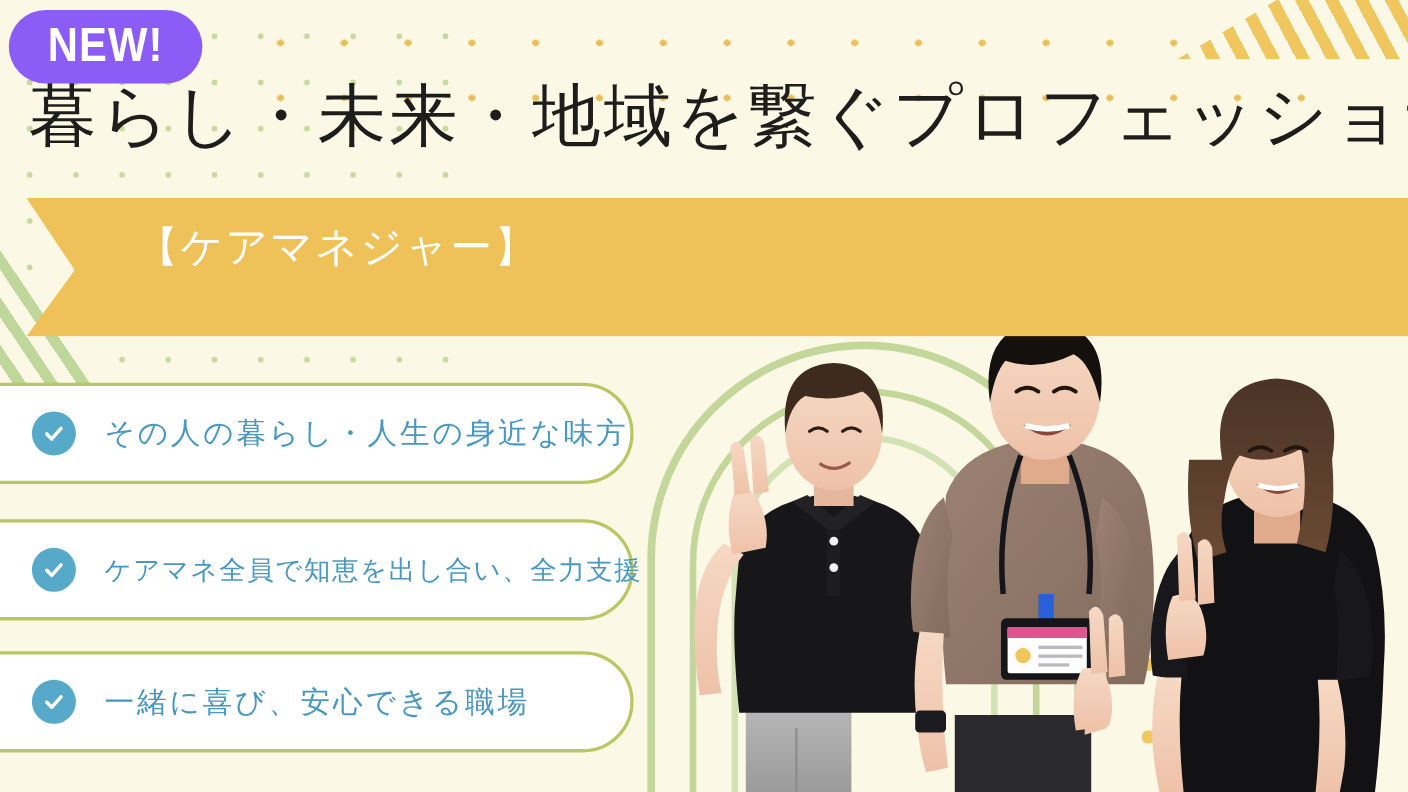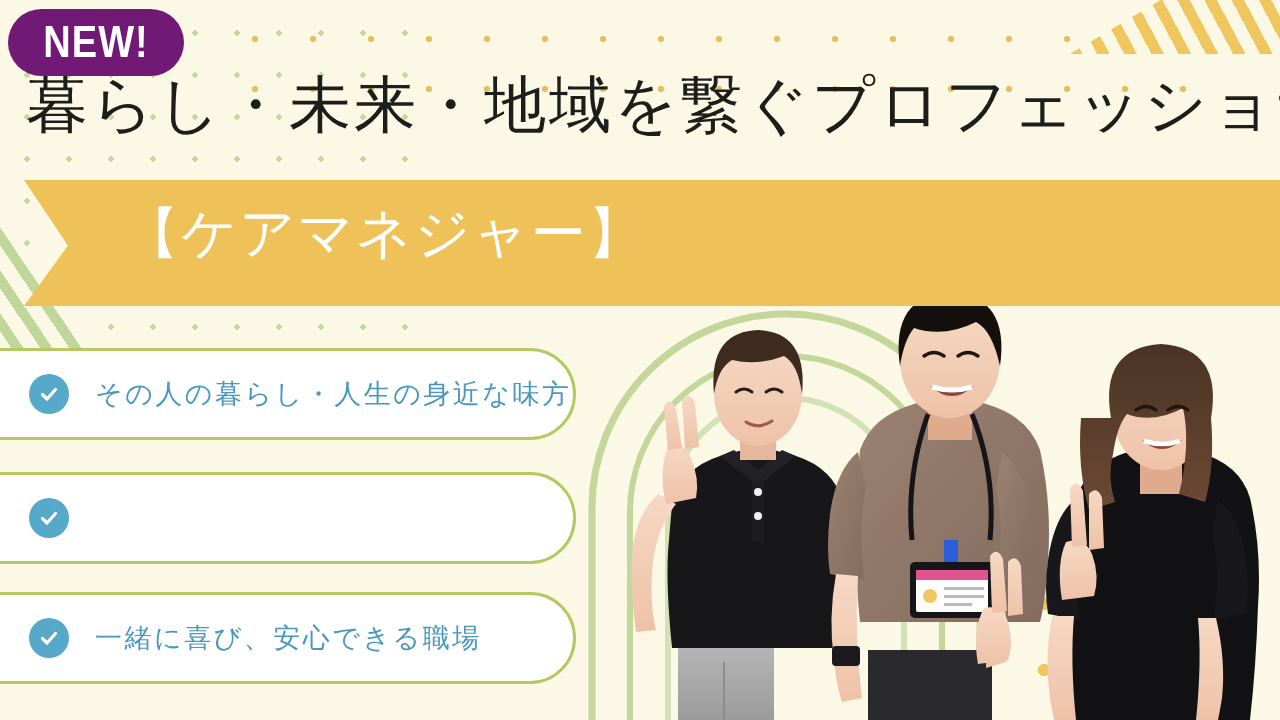--- a/index.html
+++ b/index.html
@@ -67,21 +67,21 @@
       #fbf8e6 10px, #fbf8e6 24px
     );
     clip-path: polygon(0% 0%, 100% 100%, 0% 100%);
   }
 
   
   .new-badge {
     position: absolute;
     left: 8px; top: 9px;
     width: 176px; height: 67px;
-    background: #701a75;
+    background: #8b5cf6;
     border-radius: 34px;
     display: flex; align-items: center; justify-content: center;
     z-index: 8;
   }
   .new-badge span {
     color: #ffffff;
     font-weight: 800;
     font-size: 38px;
     letter-spacing: 1px;
     font-family: "Liberation Sans", "DejaVu Sans", sans-serif;
@@ -112,21 +112,21 @@
     clip-path: polygon(
       24px 0%, 100% 0%, 100% 100%, 24px 100%,
       24px 100%, 68px 52%, 24px 0%
     );
     z-index: 5;
   }
   .ribbon-label {
     position: absolute;
     left: 124px; top: 206px;
     color: #ffffff;
-    font-size: 55px;
+    font-size: 38px;
     line-height: 1;
     letter-spacing: 2px;
     white-space: nowrap;
     font-family: Liberation Serif, serif;
     font-weight: 500;
     z-index: 6;
   }
 
   
   .arches {
@@ -348,20 +348,21 @@
     </span>
     <span class="pill-text">その人の暮らし・人生の身近な味方</span>
   </div>
 
   <div class="pill pill-2">
     <span class="pill-check">
       <svg width="22" height="22" viewBox="0 0 22 22">
         <path d="M4.5 11.5 L9 16 L17.5 6.5" stroke="#ffffff" stroke-width="3.2" fill="none" stroke-linecap="round" stroke-linejoin="round"></path>
       </svg>
     </span>
+    <span class="pill-text">ケアマネ全員で知恵を出し合い、全力支援</span>
   </div>
 
   <div class="pill pill-3">
     <span class="pill-check">
       <svg width="22" height="22" viewBox="0 0 22 22">
         <path d="M4.5 11.5 L9 16 L17.5 6.5" stroke="#ffffff" stroke-width="3.2" fill="none" stroke-linecap="round" stroke-linejoin="round"></path>
       </svg>
     </span>
     <span class="pill-text">一緒に喜び、安心できる職場</span>
   </div>

